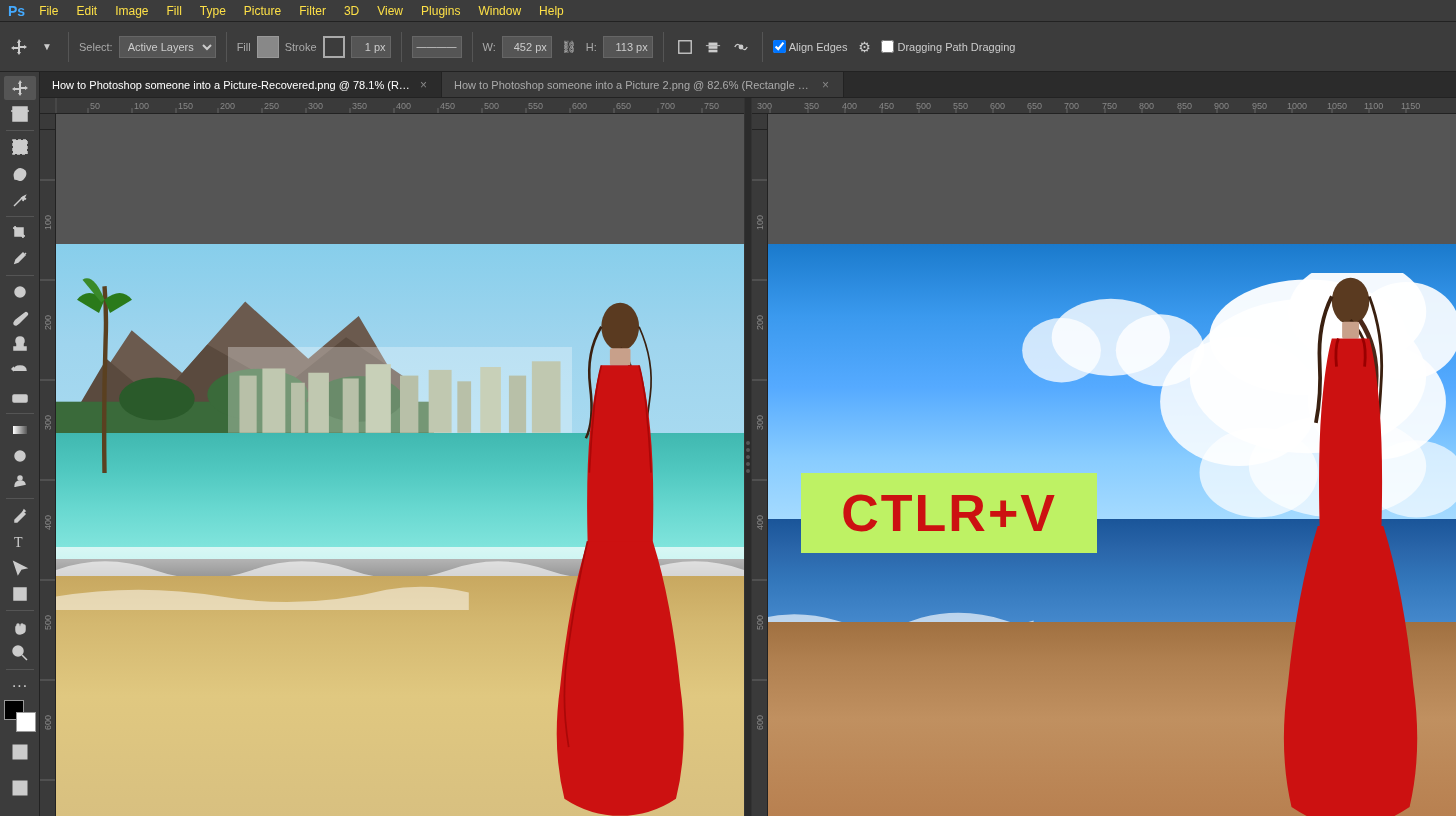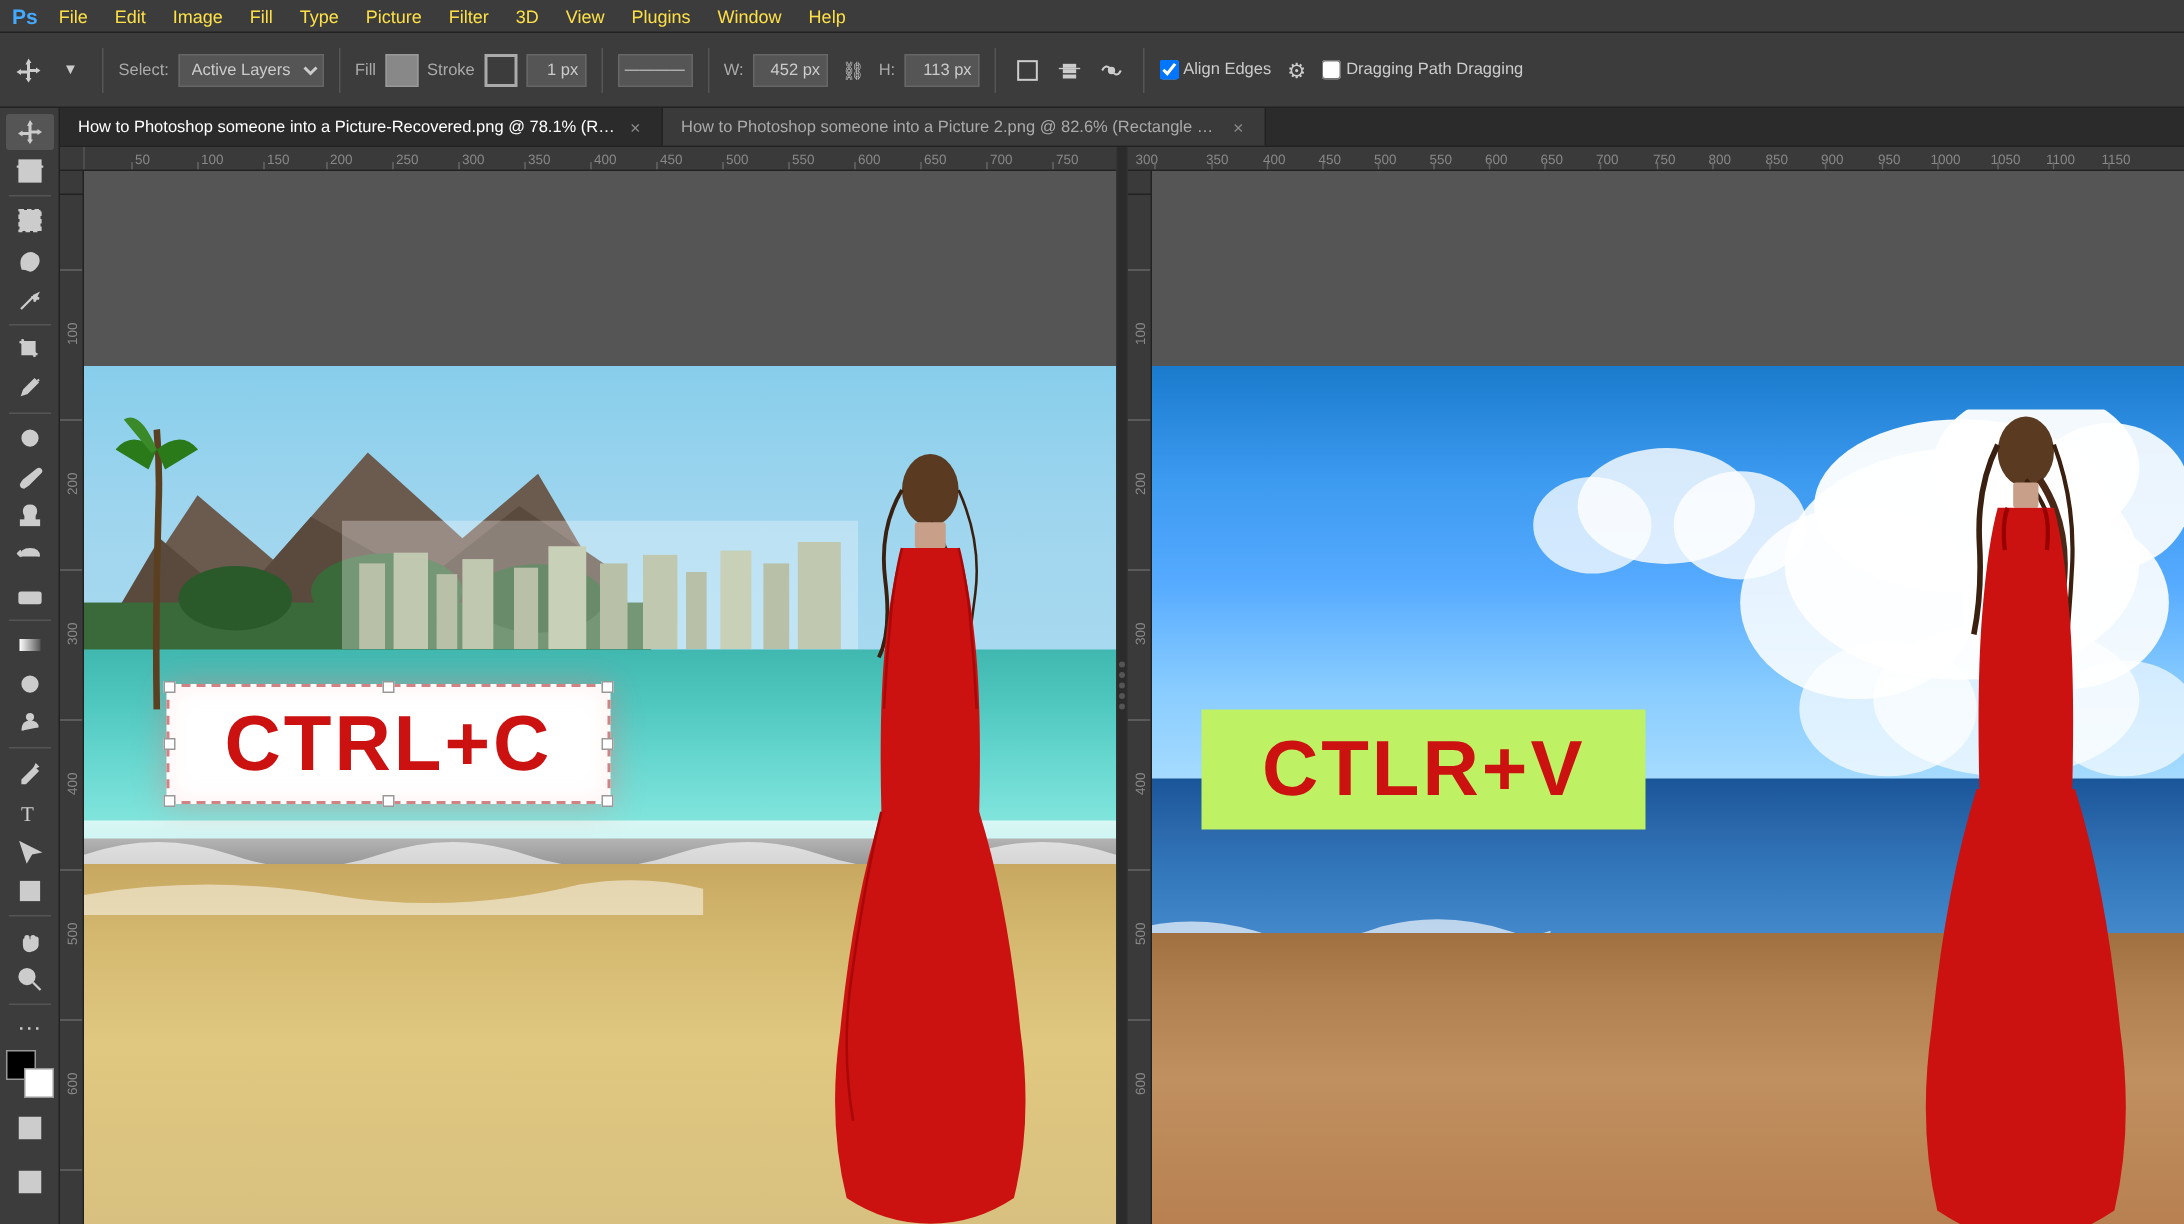--- a/index.html
+++ b/index.html
@@ -82,21 +82,21 @@
       height: 22px;
       display: flex;
       align-items: center;
       justify-content: center;
       font-size: 14px;
       cursor: pointer;
       color: #ccc;
     }
     .checkbox-label {
       display: flex;
-      align-items: flex-start;
+      align-items: center;
       gap: 3px;
       font-size: 11px;
       color: #ccc;
       cursor: pointer;
     }
 
     
     #main-layout {
       display: flex;
       height: calc(816px - 22px - 50px);
@@ -701,31 +701,20 @@
               </div>
 
               <div style="position:absolute;top:58%;left:0;right:0;bottom:0;background:linear-gradient(180deg,#c8a860 0%,#d4b870 20%,#e0c880 50%,#d8c080 100%);"></div>
 
               <div style="position:absolute;top:58%;left:0;right:40%;height:6%;">
                 <svg viewBox="0 0 400 25" width="100%" height="100%" preserveAspectRatio="none">
                   <path d="M0 15 Q80 5 160 15 Q240 25 320 10 Q360 5 400 12 L400 25 L0 25z" fill="rgba(255,255,255,0.5)"></path>
                 </svg>
               </div>
 
-              <div style="position:absolute;top:37%;left:8%;width:43%;background:white;border:2px dashed rgba(200,100,100,0.8);padding:8px 16px;box-shadow:0 0 20px rgba(255,100,100,0.4),inset 0 0 15px rgba(255,180,180,0.2);position:absolute;">
-                <div class="selection-handle sel-tl"></div>
-                <div class="selection-handle sel-tr"></div>
-                <div class="selection-handle sel-bl"></div>
-                <div class="selection-handle sel-br"></div>
-                <div class="selection-handle sel-tm"></div>
-                <div class="selection-handle sel-bm"></div>
-                <div class="selection-handle sel-lm"></div>
-                <div class="selection-handle sel-rm"></div>
-                <div class="ctrl-text">CTRL+C</div>
-              </div>
 
               <div style="position:absolute;top:10%;right:3%;width:30%;height:90%;overflow:hidden;">
                 <svg viewBox="0 0 180 600" width="100%" height="100%" preserveAspectRatio="xMidYMax meet">
 
                   <ellipse cx="90" cy="30" rx="22" ry="28" fill="#5a3a20"></ellipse>
 
                   <path d="M68 30 Q50 60 55 100 Q60 140 50 160" stroke="#3a2010" stroke-width="3" fill="none"></path>
                   <path d="M112 30 Q130 70 125 110 Q120 150 115 180" stroke="#3a2010" stroke-width="2" fill="none"></path>
                   <path d="M90 55 Q110 80 105 120 Q100 160 95 190" stroke="#4a2818" stroke-width="4" fill="none"></path>
 

